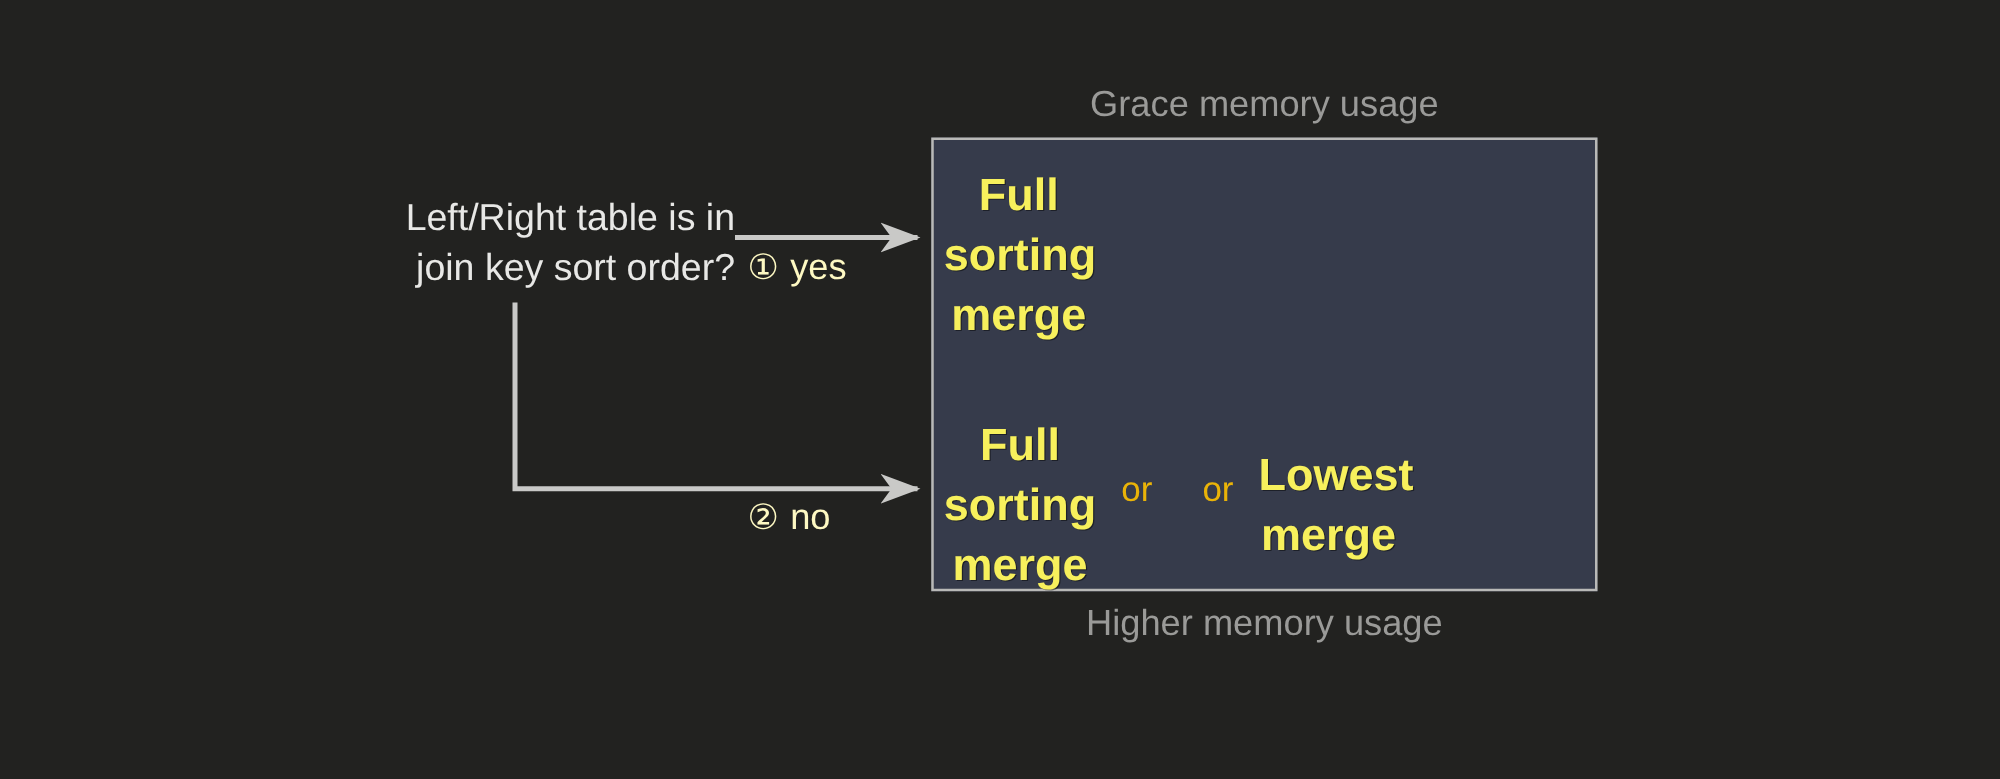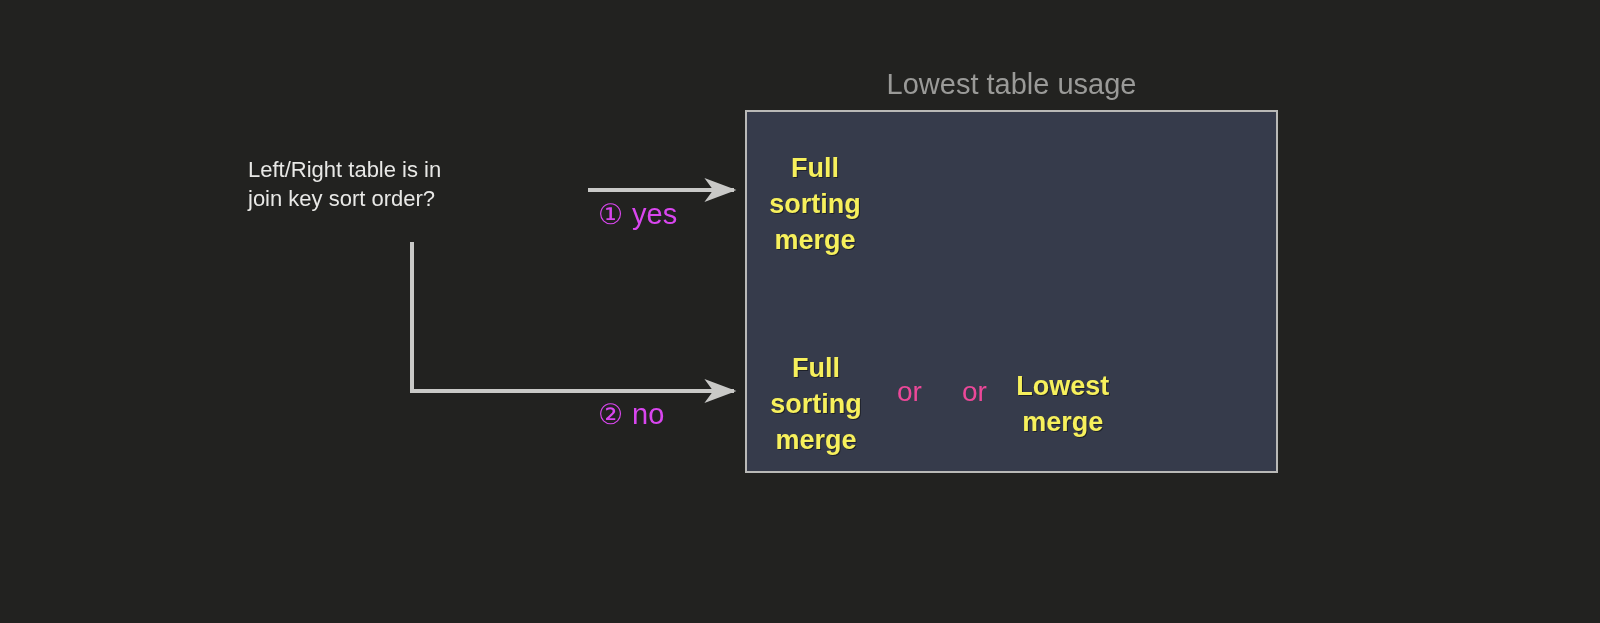--- a/index.html
+++ b/index.html
@@ -15,32 +15,32 @@
     font-family: "Liberation Sans", sans-serif;
     overflow: hidden;
   }
 
   
   #question {
     position: absolute;
     left: 248px;
     top: 155px;
     width: 340px;
-    text-align: left;
+    text-align: right;
     color: #e8e8e6;
-    font-size: 22px;
+    font-size: 30px;
     line-height: 1.32;
     font-weight: 400;
     white-space: pre-line;
   }
 
   
   .branch-label {
     position: absolute;
-    color: #d946ef;
+    color: #fef9c3;
     font-size: 29px;
     line-height: 1;
     white-space: nowrap;
   }
   .branch-label .circled {
     font-family: "DejaVu Sans", sans-serif;
     font-size: 28px;
     margin-right: 9px;
   }
   #branch-yes { left: 598px; top: 200px; }
@@ -97,29 +97,29 @@
   #row-no {
     left: 755px;
     top: 332px;
     width: 515px;
     height: 120px;
   }
 
   .option {
     color: #f7f05c;
     font-weight: bold;
-    font-size: 27px;
+    font-size: 36px;
     line-height: 1.34;
     text-align: center;
     white-space: pre-line;
     text-shadow: 1px 1px 0 rgba(0,0,0,0.45);
     margin-top: 24px;
   }
   .sep {
-    color: #ec4899;
+    color: #eab308;
     font-size: 28px;
     font-weight: 400;
     line-height: 1;
     padding: 0 20px;
   }
   #row-yes .option { width: 120px; }
   #row-no  .opt-fsm   { width: 122px; }
   #row-no  .opt-grace { width: 104px; }
   #row-no  .opt-part  { width: 112px; }
 </style>
@@ -143,34 +143,35 @@
     <path d="M412,242 L412,391 L734,391" fill="none" stroke="#c9c9c7" stroke-width="4" stroke-linejoin="miter" marker-end="url(#ah)"></path>
   </svg>
 
   <div class="branch-label" id="branch-yes">
     <span class="circled">①</span><span>yes</span>
   </div>
   <div class="branch-label" id="branch-no">
     <span class="circled">②</span><span>no</span>
   </div>
 
-  <div class="caption" id="caption-top">Lowest table usage</div>
+  <div class="caption" id="caption-top">Grace memory usage</div>
 
   <div id="result-box"></div>
 
   <div class="option-row" id="row-yes">
     <div class="option">Full
 sorting
 merge</div>
   </div>
 
   <div class="option-row" id="row-no">
     <div class="option opt-fsm">Full
 sorting
 merge</div>
     <div class="sep">or</div>
     <div class="sep">or</div>
     <div class="option opt-part">Lowest
 merge</div>
   </div>
 
+  <div class="caption" id="caption-bottom">Higher memory usage</div>
 
 </div>
 
 </body></html>

